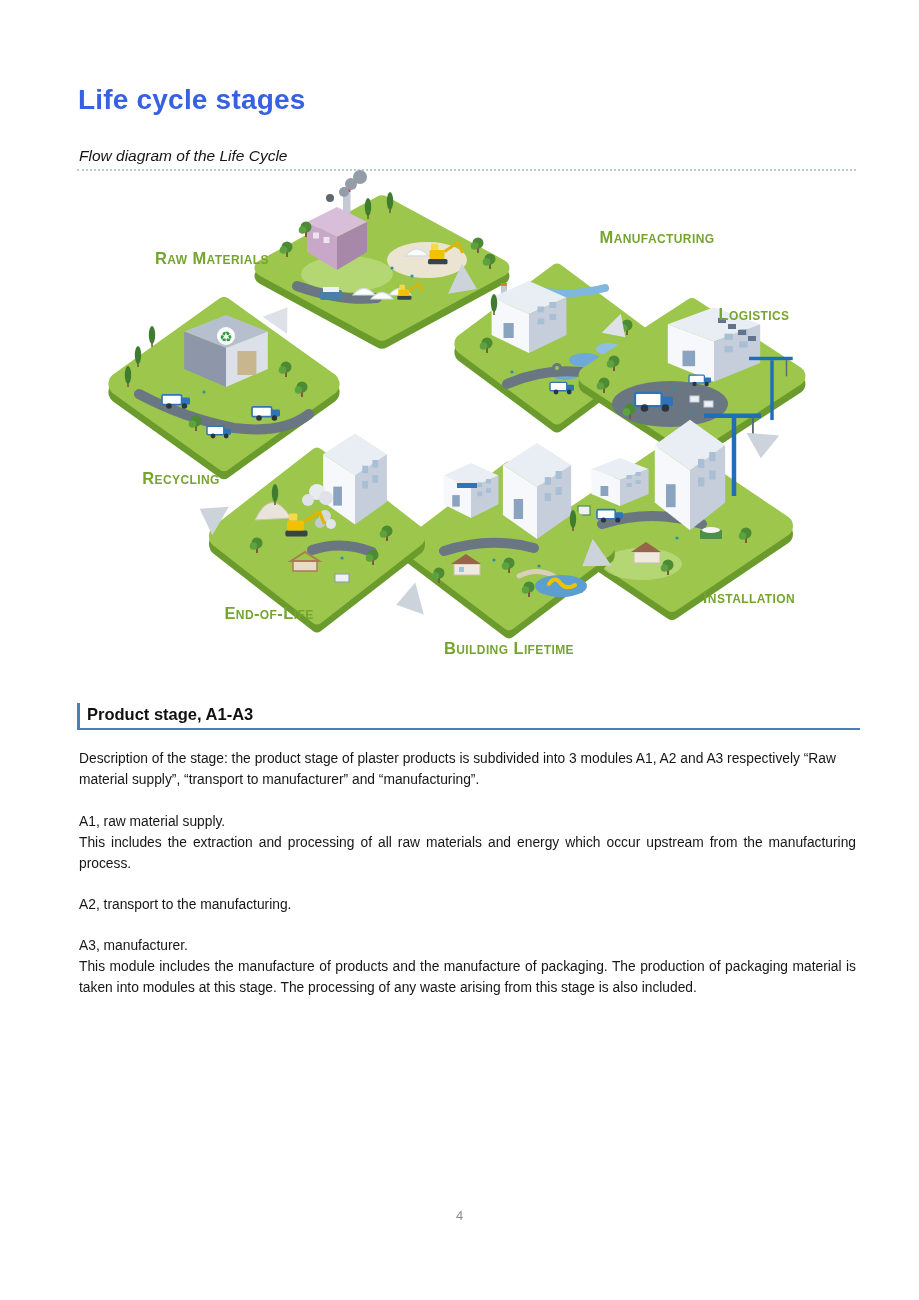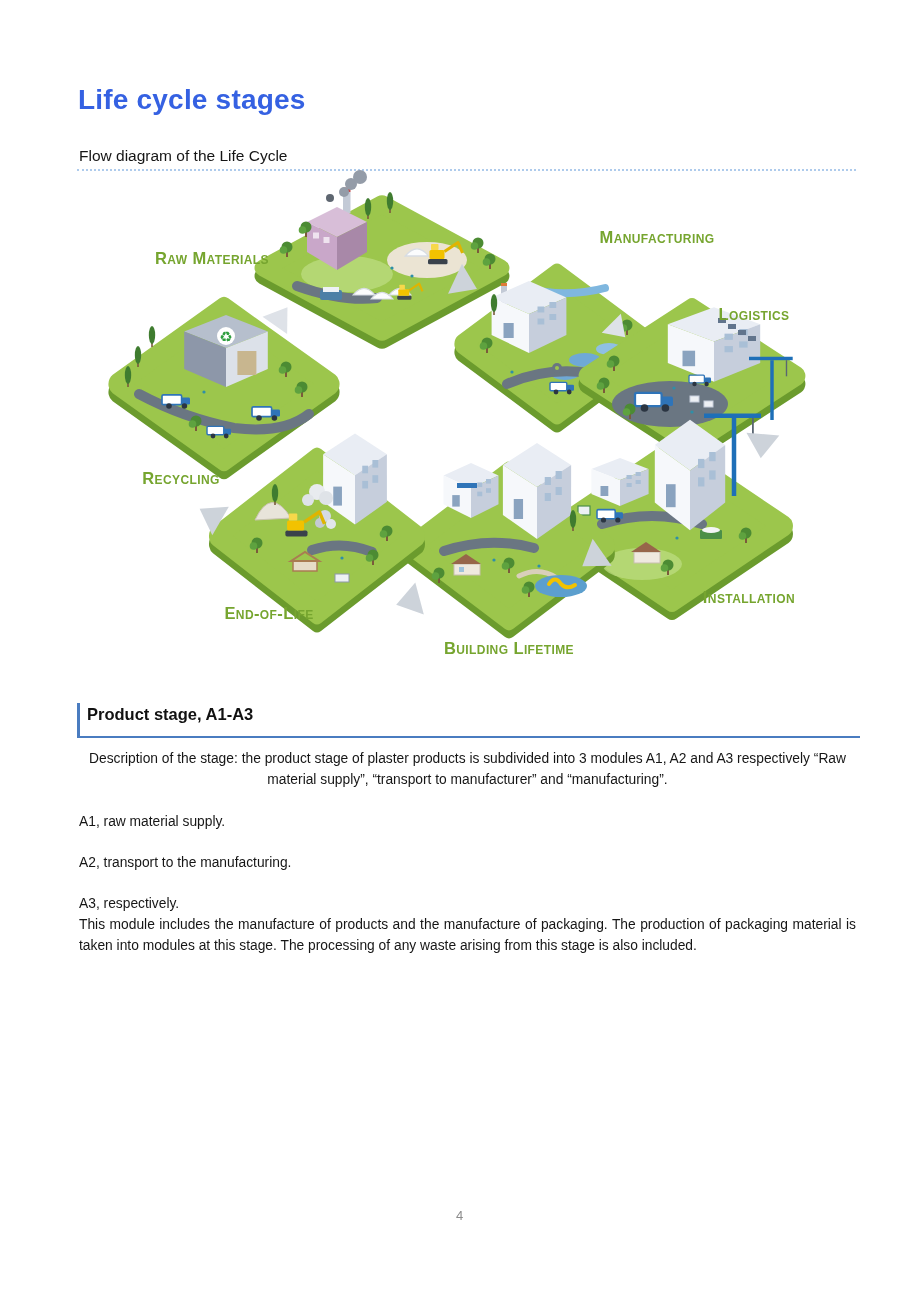--- a/index.html
+++ b/index.html
@@ -5,21 +5,21 @@
   html,body{margin:0;padding:0;}
   body{
     width:919px;height:1300px;position:relative;background:#ffffff;
     font-family:"Liberation Sans",sans-serif;color:#1a1a1a;overflow:hidden;
   }
   .page-title{
     position:absolute;left:78px;top:84px;margin:0;
     font-size:28px;font-weight:bold;color:#3561E2;letter-spacing:.2px;text-align:center;
   }
   .subtitle{
-    position:absolute;left:79px;top:147px;font-size:15.5px;color:#151515;
+    position:absolute;left:79px;top:147px;font-size:15.5px;font-style:italic;color:#151515;
   }
   .dotted-rule{
     position:absolute;left:77px;top:169px;width:779px;height:0;
     border-top:2px dotted #AECBEC;
   }
   .lifecycle{position:absolute;left:112px;top:186px;width:695px;height:482px;overflow:visible;}
 
   
   .grass{fill:#9CC64C;stroke:#9CC64C;stroke-width:16;stroke-linejoin:round;}
   .side{fill:#6B9B2D;stroke:#6B9B2D;stroke-width:16;stroke-linejoin:round;}
@@ -35,29 +35,29 @@
   .smoke-dark{fill:#5E6670;}
   .person{fill:#2E8FA8;}
   .recy-glyph{font-family:"DejaVu Sans",sans-serif;font-size:15px;fill:#2F9E3F;text-anchor:middle;font-weight:bold;}
 
   
   .section-head{
     position:absolute;left:77px;top:703px;width:780px;
     border-left:3px solid #4A7CC0;border-bottom:2px solid #4A7CC0;
   }
   .section-head h2{
-    margin:0;padding:2px 0 12px 7px;font-size:16.5px;font-weight:bold;color:#111;
+    margin:0;padding:2px 0 4px 7px;font-size:16.5px;font-weight:bold;color:#111;
   }
   
   .bodytext{
     position:absolute;left:79px;top:748px;width:777px;
     font-size:13.8px;line-height:21px;color:#161616;
   }
   .bodytext p{margin:0;}
-  .bodytext .desc{margin-bottom:21px;text-align:center;}
+  .bodytext .desc{margin-bottom:21px;}
   .bodytext .mh{font-weight:normal;margin-top:20px;}
   .bodytext .mb{text-align:justify;}
   .pagenum{
     position:absolute;left:0;top:1208px;width:919px;text-align:center;
     font-size:13px;color:#8C8C8C;
   }
 </style>
 </head>
 <body>
 
@@ -310,20 +310,21 @@
 </svg>
 
 <div class="section-head">
   <h2>Product stage, A1-A3</h2>
 </div>
 
 <div class="bodytext">
   <p class="desc">Description of the stage: the product stage of plaster products is subdivided into 3 modules A1, A2 and A3 respectively “Raw material supply”, “transport to manufacturer” and “manufacturing”.</p>
 
   <p class="mh">A1, raw material supply.</p>
+  <p class="mb">This includes the extraction and processing of all raw materials and energy which occur upstream from the manufacturing process.</p>
 
   <p class="mh">A2, transport to the manufacturing.</p>
 
-  <p class="mh">A3, respectively.</p>
+  <p class="mh">A3, manufacturer.</p>
   <p class="mb">This module includes the manufacture of products and the manufacture of packaging. The production of packaging material is taken into modules at this stage.  The processing of any waste arising from this stage is also included.</p>
 </div>
 
 <div class="pagenum">4</div>
 
 </body></html>

